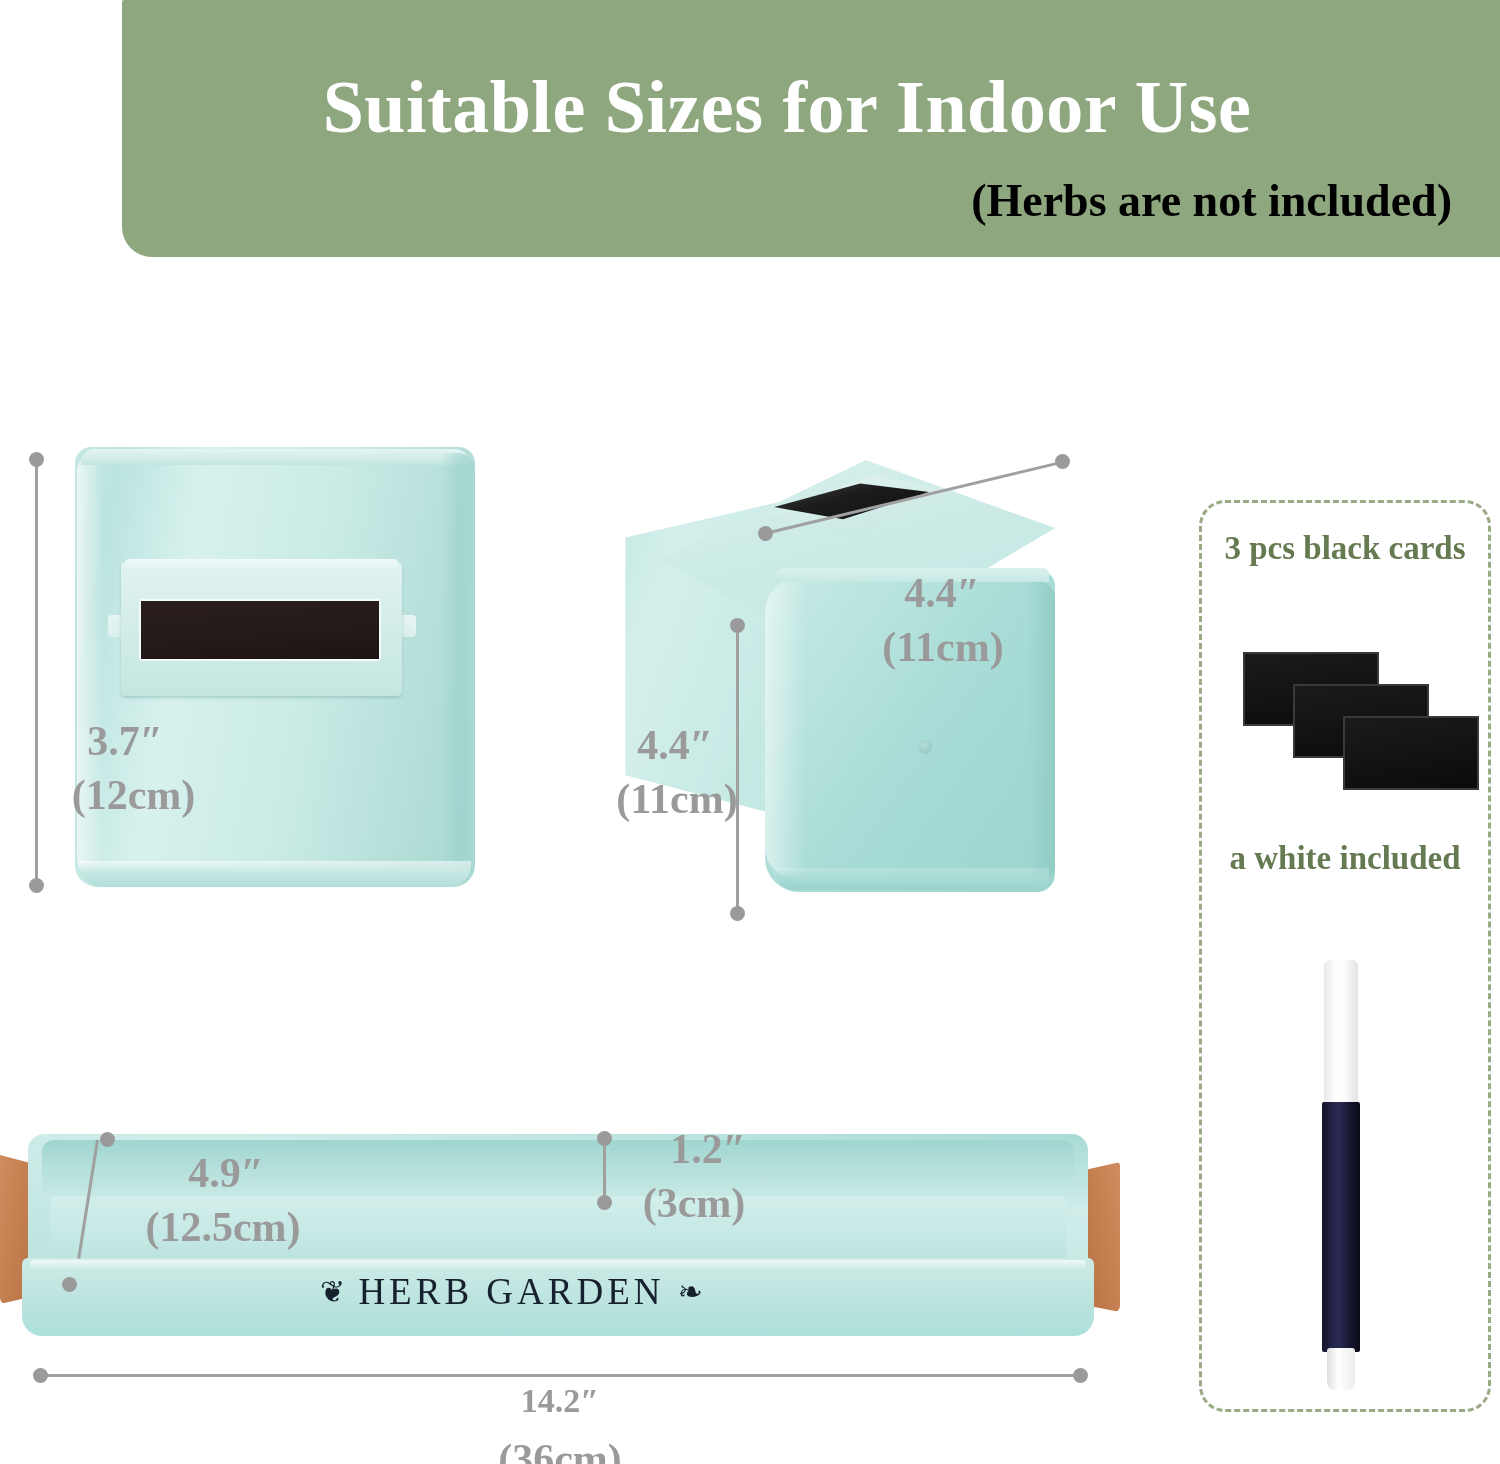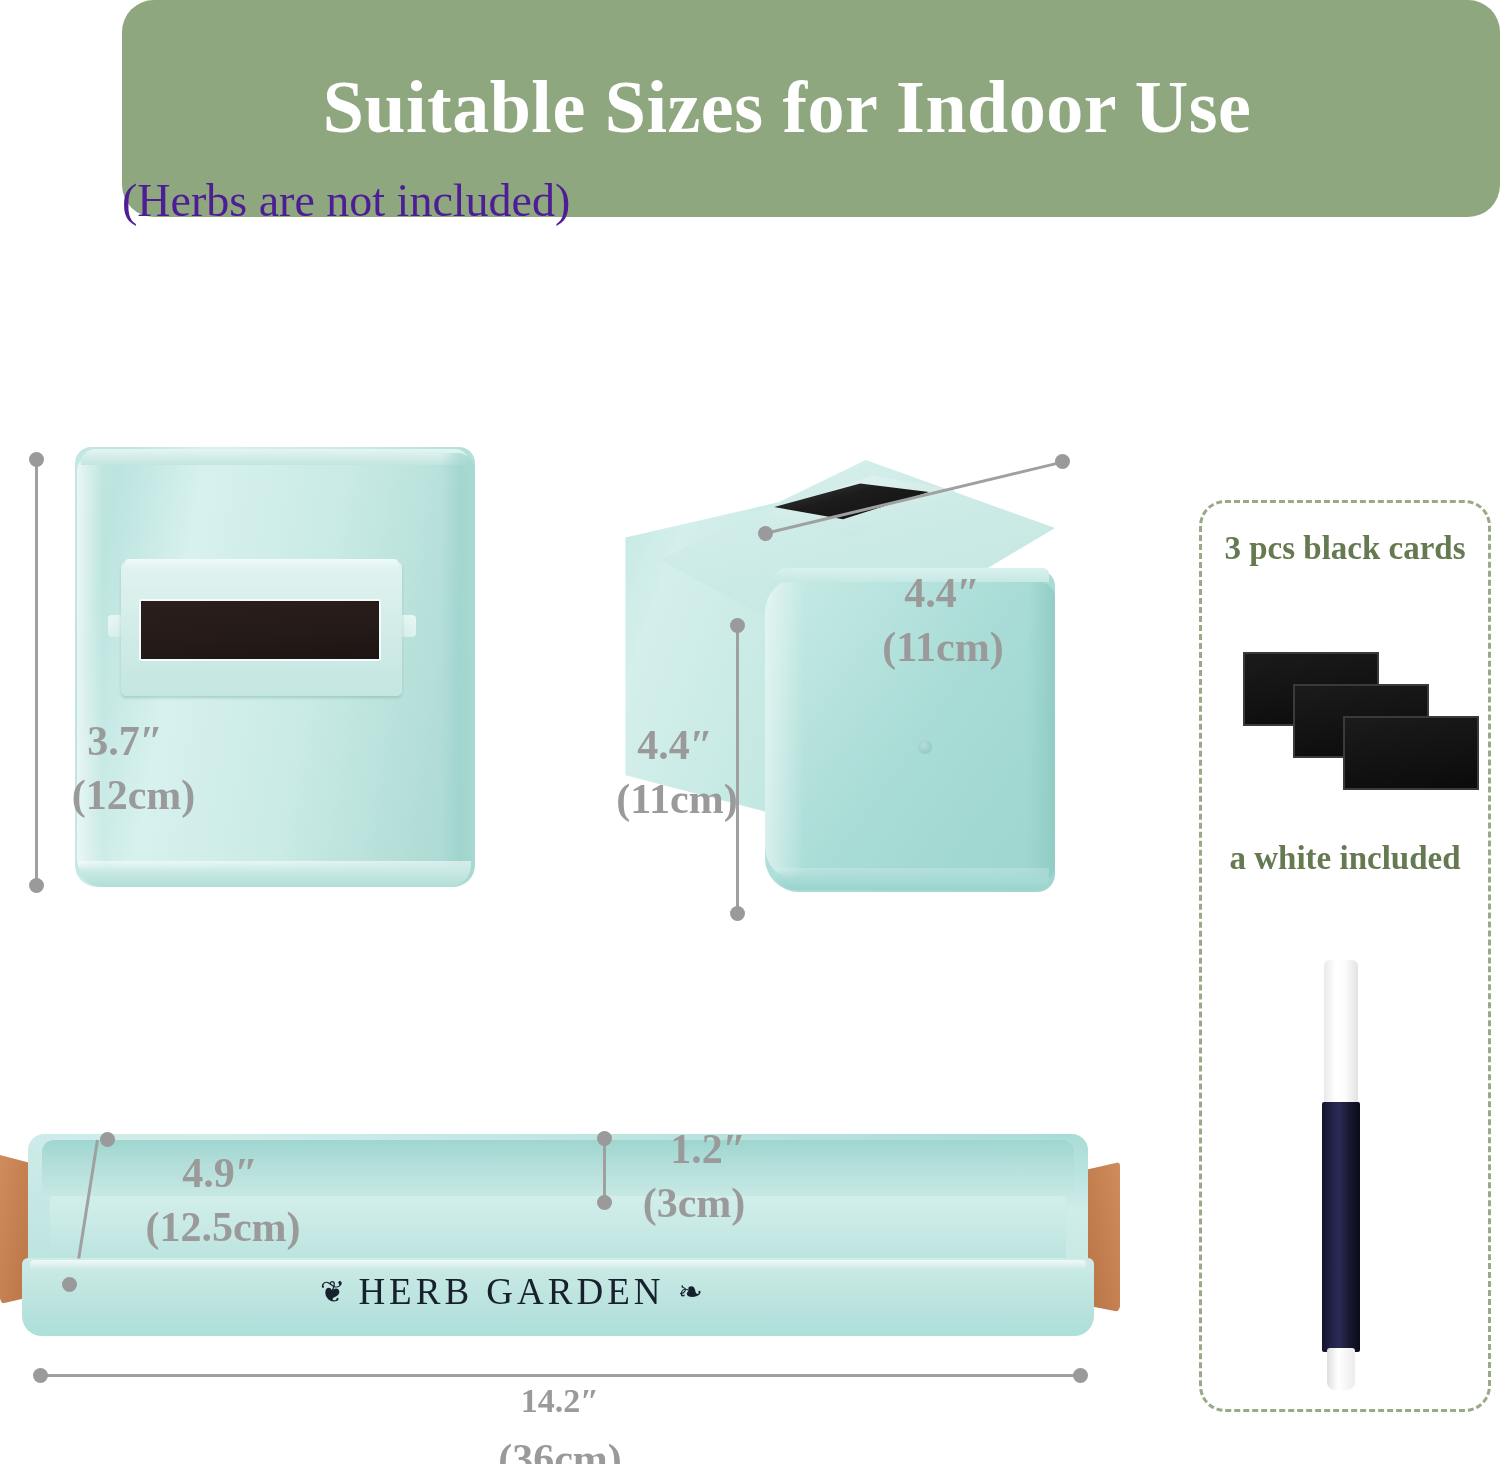--- a/index.html
+++ b/index.html
@@ -7,37 +7,36 @@
   body {
     width:1500px; height:1464px;
     background:#ffffff;
     font-family:"Liberation Serif", serif;
     position:relative;
     overflow:hidden;
   }
 
   
   #header-banner{
-    position:absolute; left:122px; top:0px; width:1378px; height:217px;
+    position:absolute; left:122px; top:0px; width:1378px; height:257px;
     background:#8fa77f;
     border-bottom-left-radius:30px;
     border-top-left-radius:2px;
-    border-radius:32px;
   }
   #header-title{
     position:absolute; left:0; top:70px; width:1330px;
     text-align:center; color:#ffffff;
     font-size:74px; font-weight:700; letter-spacing:0.5px;
     line-height:1;
     font-family:"Liberation Serif", serif;
   }
   #header-subtitle{
     position:absolute; left:0; top:178px; width:1330px;
-    text-align:left; color:#4c1d95;
-    font-size:46px; font-weight:400; line-height:1;
+    text-align:right; color:#000000;
+    font-size:46px; font-weight:700; line-height:1;
     font-family:"Liberation Serif", serif;
   }
 
   
   .dim-text{
     position:absolute;
     color:#9a9a9a;
     font-weight:700;
     font-family:"Liberation Serif", serif;
     line-height:1.12;
@@ -321,21 +320,21 @@
 <div id="tray-brand">
   <span class="laurel">❦</span>
   <span>HERB GARDEN</span>
   <span class="laurel">❧</span>
 </div>
 
 <div class="dim-line" style="left:96px; top:1140px; width:3px; height:120px;
             transform:rotate(9deg); transform-origin:top center;"></div>
 <div class="dim-dot" style="left:100px; top:1132px;"></div>
 <div class="dim-dot" style="left:62px; top:1277px;"></div>
-<div class="dim-text" style="left:150px; top:1150px; width:140px; font-size:42px;">4.9″</div>
+<div class="dim-text" style="left:156px; top:1150px; width:140px; font-size:42px;">4.9″</div>
 <div class="dim-text" style="left:113px; top:1204px; width:220px; font-size:42px;">(12.5cm)</div>
 
 <div class="dim-line" style="left:603px; top:1139px; width:3px; height:64px;"></div>
 <div class="dim-dot" style="left:597px; top:1131px;"></div>
 <div class="dim-dot" style="left:597px; top:1195px;"></div>
 <div class="dim-text" style="left:638px; top:1126px; width:140px; font-size:42px;">1.2″</div>
 <div class="dim-text" style="left:604px; top:1180px; width:180px; font-size:42px;">(3cm)</div>
 
 <div class="dim-line" style="left:40px; top:1374px; width:1040px; height:3px;"></div>
 <div class="dim-dot" style="left:33px; top:1368px;"></div>

